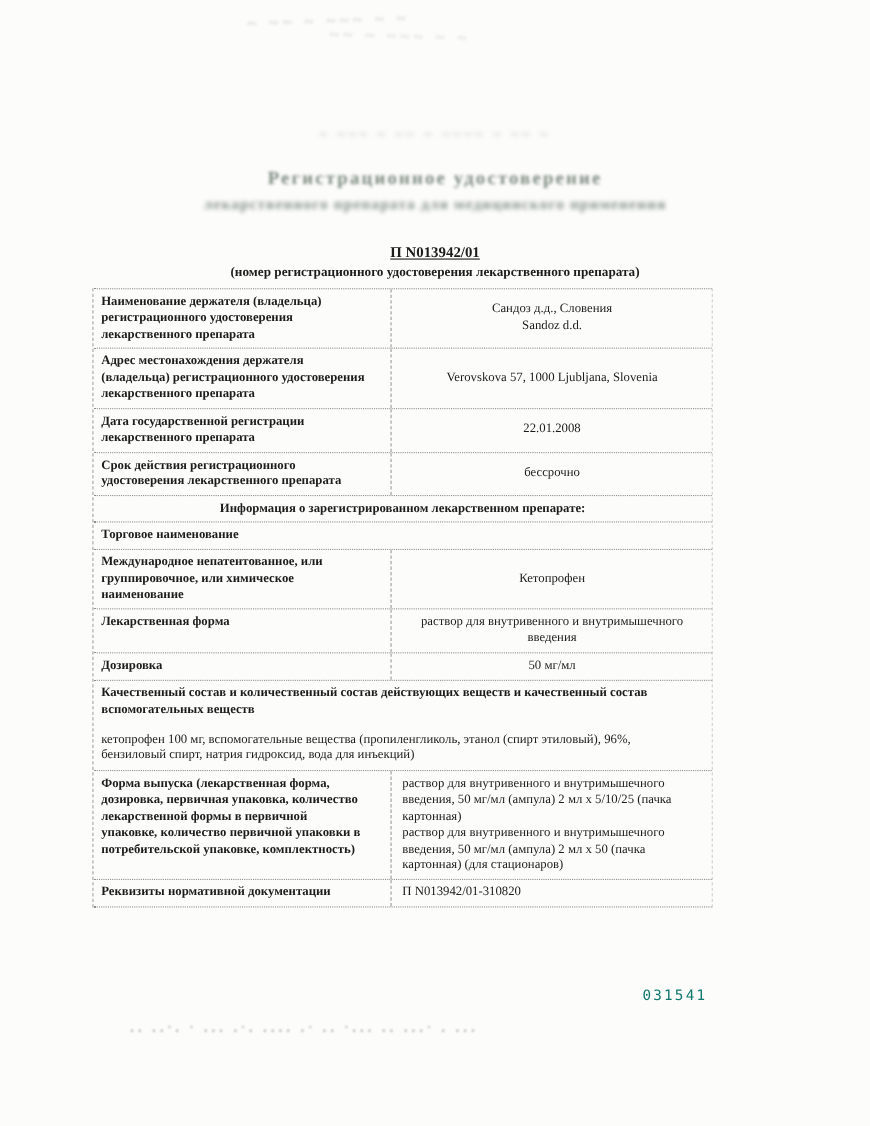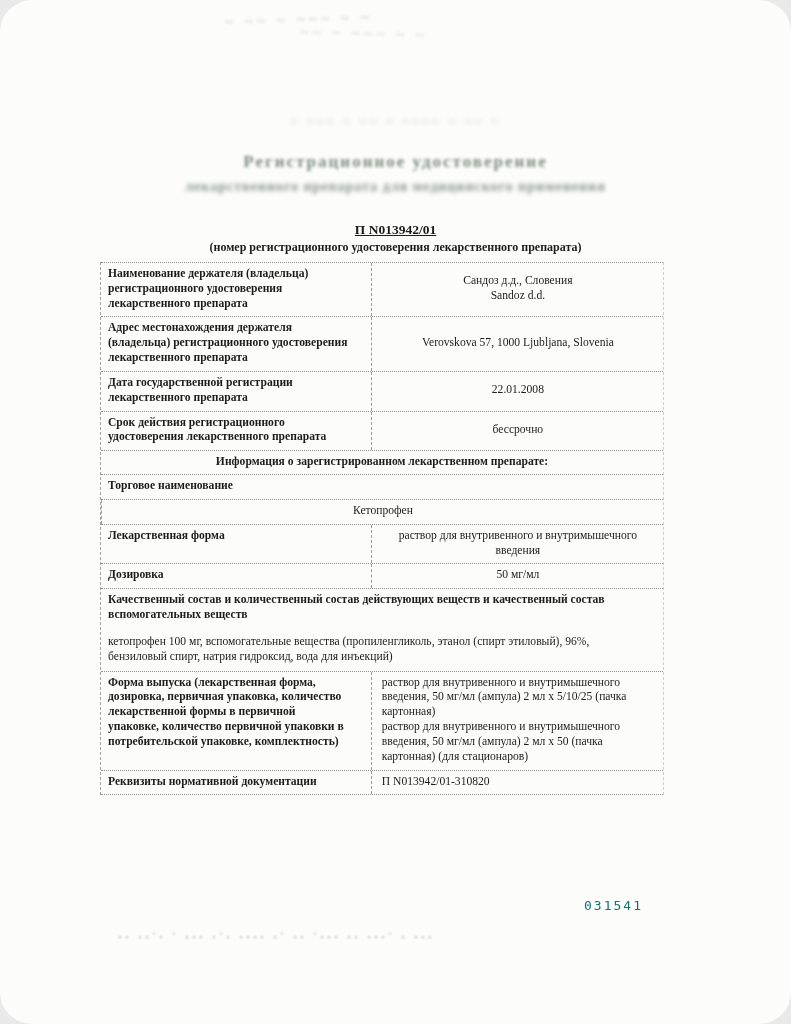--- a/index.html
+++ b/index.html
@@ -4,21 +4,20 @@
 <style>
   html,body{margin:0;padding:0;background:#e9e9e9;}
   .page{
     position:relative;
     width:791px;height:1024px;
     margin:0 auto;
     background:#fcfcfa;
     font-family:"Liberation Serif","DejaVu Serif",serif;
     color:#1c1c1c;
     overflow:hidden;
-    border-radius:32px;
   }
   
   .scribble{
     position:absolute;color:#bdbdbd;filter:blur(1.4px);
     font-size:15px;letter-spacing:4px;white-space:nowrap;user-select:none;
   }
   .scribble.s1{top:12px;left:225px;transform:rotate(-2deg);}
   .scribble.s2{top:26px;left:300px;transform:rotate(1.5deg);color:#c7c7c7;}
   .smudge{
     position:absolute;top:114px;left:0;width:100%;text-align:center;
@@ -45,21 +44,21 @@
     margin-top:7px;font-size:14px;font-weight:700;color:#85928a;
     filter:blur(1.9px);letter-spacing:1px;
   }
   
   .regnum{position:absolute;top:222px;left:0;width:100%;text-align:center;
     font-size:13.5px;font-weight:700;text-decoration:underline;}
   .regnum-caption{position:absolute;top:240px;left:0;width:100%;text-align:center;
     font-size:12px;font-weight:700;}
   
   .doc-table{
-    position:absolute;top:262px;left:100px;width:562px;
+    position:absolute;top:262px;left:84px;width:562px;
     border-left:1px dashed #a3a3a3;
     border-right:1px dashed #cfcfcf;
     font-size:11.6px;line-height:1.28;
   }
   .row{display:flex;border-top:1px dotted #8f8f8f;}
   .row:last-child{border-bottom:1px dotted #8f8f8f;}
   .cell{white-space:pre-line;}
   .cell.label{
     width:48%;box-sizing:border-box;
     padding:4px 8px 5px 7px;font-weight:700;
@@ -126,20 +125,23 @@
     </div>
 
 
     <div class="row full">Информация о зарегистрированном лекарственном препарате:</div>
 
     <div class="row">
       <div class="cell label">Торговое наименование</div>
     </div>
 
     <div class="row">
+      <div class="cell label">Международное непатентованное, или
+группировочное, или химическое
+наименование</div>
       <div class="cell value center">Кетопрофен</div>
     </div>
 
     <div class="row">
       <div class="cell label">Лекарственная форма</div>
       <div class="cell value center">раствор для внутривенного и внутримышечного
 введения</div>
     </div>
 
     <div class="row">

